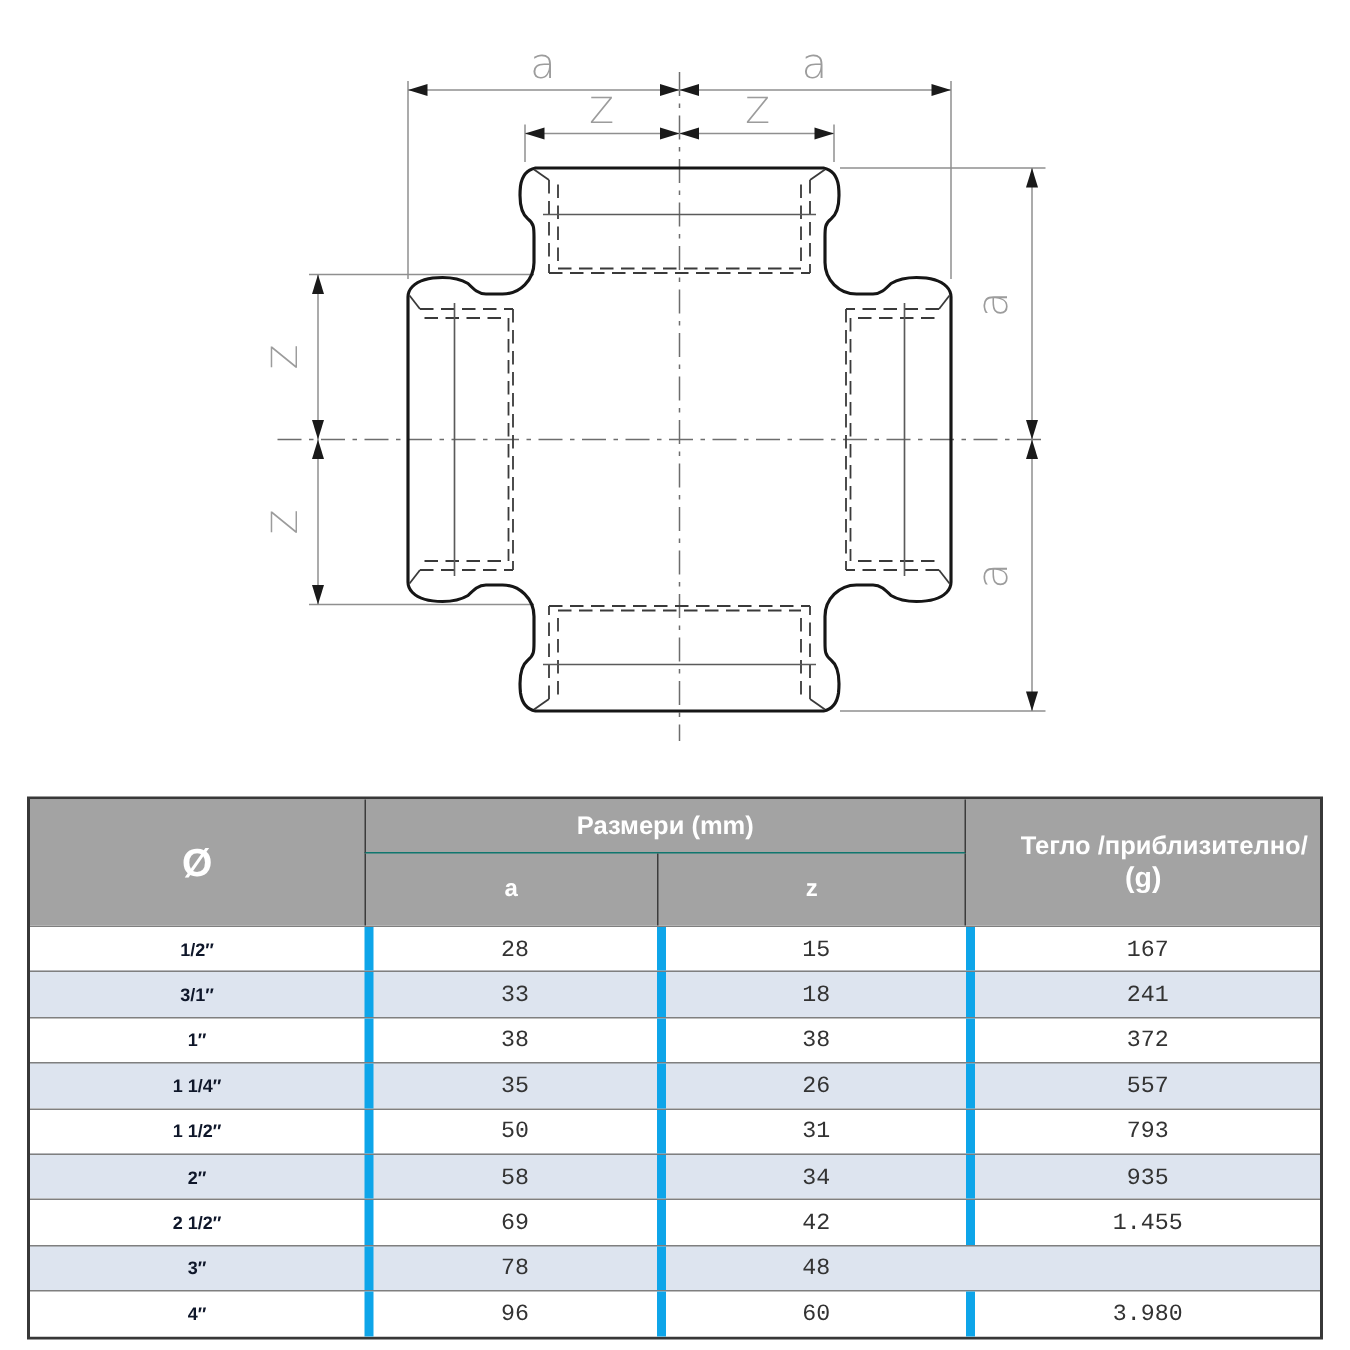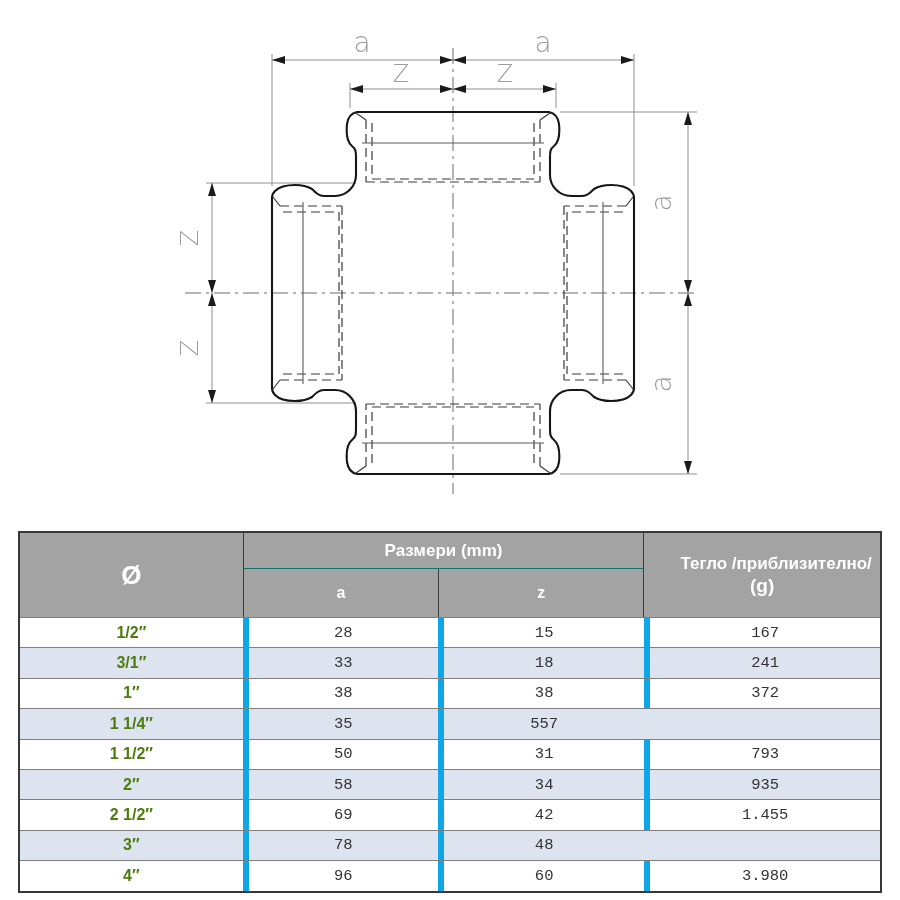--- a/index.html
+++ b/index.html
@@ -34,21 +34,21 @@
   .h-z{grid-row:2;grid-column:3;font-size:16px;border-left:1px solid #3c3c3c;border-right:1px solid #3c3c3c;}
   .h-weight{grid-row:1/3;grid-column:4;flex-direction:column;line-height:1.25;}
   .h-weight .l1{font-size:17px;margin-left:28px;}
   .h-weight .l2{font-size:19px;}
   .trow{display:grid;grid-template-columns:25.9% 22.7% 24% 27.4%;height:29.4px;
         border-top:1px solid #7f7f7f;background:#fff;}
   .trow:nth-child(even){background:var(--stripe-bg,#dde4ef);}
   .c{display:flex;align-items:center;justify-content:center;box-sizing:border-box;
      color:#333;font-size:15.5px;}
   .c + .c{border-left:6px solid #0ea5e9;font-family:Liberation Mono, monospace;}
-  .c-size{font-weight:700;font-size:16px;color:#4d7c0f;}
+  .c-size{font-weight:700;font-size:12px;color:#0f172a;}
 </style>
 </head>
 <body>
 
 <div class="page">
 
   <svg class="drawing" viewBox="0 0 900 522" xmlns="http://www.w3.org/2000/svg">
 
     <g>
       <path class="ext" d="M272,54 V186"></path>
@@ -176,20 +176,21 @@
       </div>
       <div class="trow">
         <div class="c c-size">1″</div>
         <div class="c">38</div>
         <div class="c">38</div>
         <div class="c">372</div>
       </div>
       <div class="trow">
         <div class="c c-size">1 1/4″</div>
         <div class="c">35</div>
+        <div class="c">26</div>
         <div class="c">557</div>
       </div>
       <div class="trow">
         <div class="c c-size">1 1/2″</div>
         <div class="c">50</div>
         <div class="c">31</div>
         <div class="c">793</div>
       </div>
       <div class="trow">
         <div class="c c-size">2″</div>

